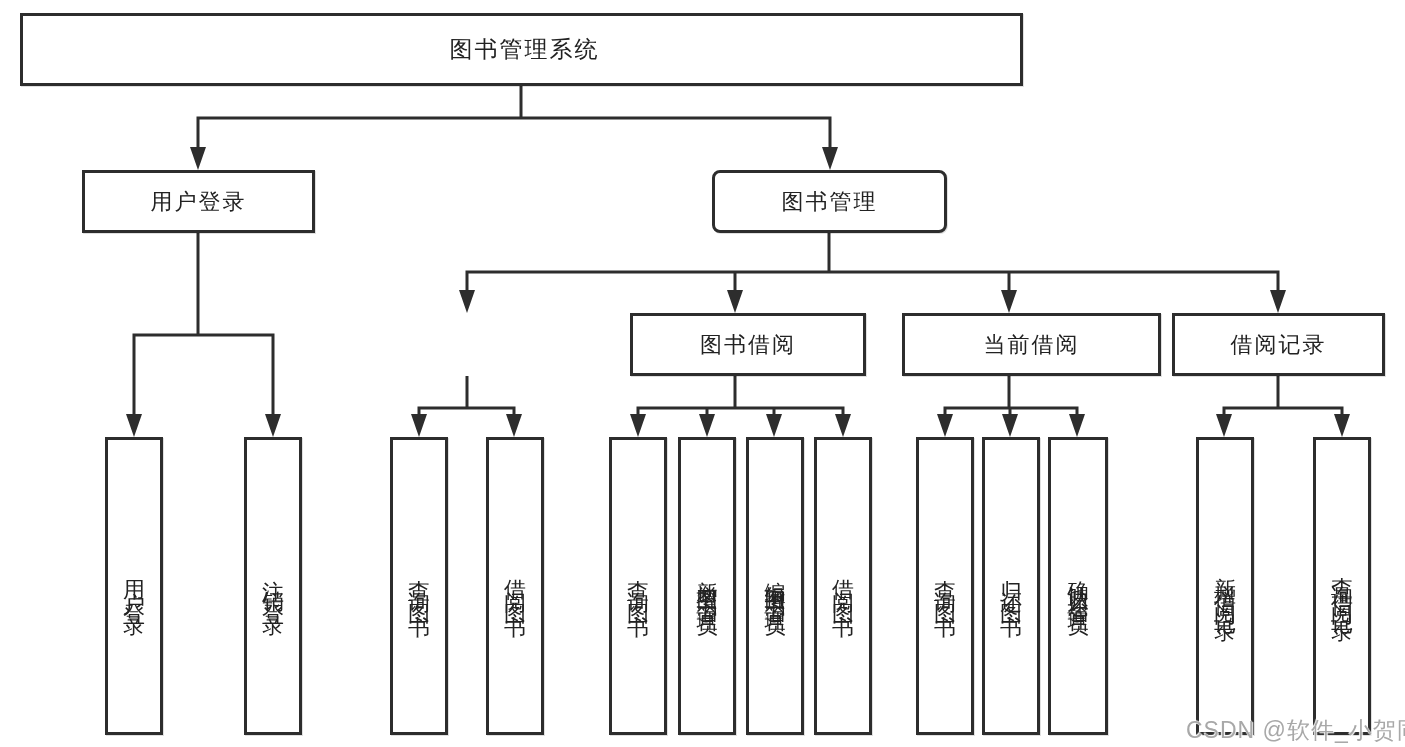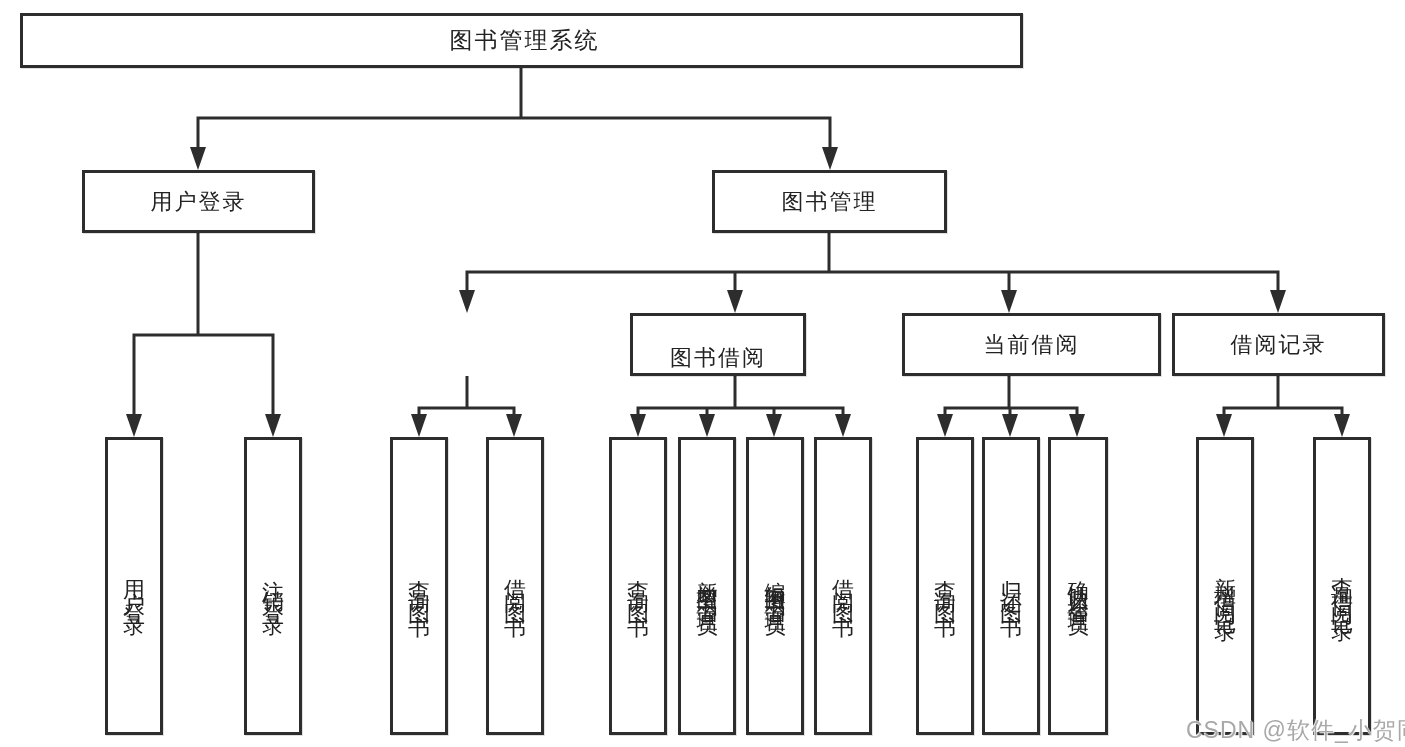--- a/index.html
+++ b/index.html
@@ -22,25 +22,25 @@
     background: #ffffff;
     border: 3px solid #2d2d2d;
     display: flex;
     align-items: center;
     justify-content: center;
     color: #222222;
     font-size: 22px;
     letter-spacing: 2px;
     box-shadow: 1px 1px 0 rgba(0,0,0,0.12);
   }
-  .node-root   { left: 20px;  top: 13px;  width: 1003px; height: 55px; font-size: 23px; padding-left: 6px; }
+  .node-root   { left: 20px;  top: 13px;  width: 1003px; height: 73px; font-size: 23px; padding-left: 6px; }
   .node-l2a    { left: 82px;  top: 170px; width: 233px;  height: 63px; }
-  .node-l2b    { left: 712px; top: 170px; width: 235px;  height: 63px; }
+  .node-l2b    { left: 712px; top: 170px; width: 235px;  height: 63px; border-radius: 8px; }
   .node-l3a    { left: 362px; top: 313px; width: 211px;  height: 63px; }
-  .node-l3b    { left: 630px; top: 313px; width: 176px;  height: 63px; align-items: flex-end; }
+  .node-l3b    { left: 630px; top: 313px; width: 236px;  height: 63px; }
   .node-l3c    { left: 902px; top: 313px; width: 259px;  height: 63px; }
   .node-l3d    { left: 1172px;top: 313px; width: 213px;  height: 63px; }
   .leaf {
     position: absolute;
     top: 437px;
     width: 58px;
     height: 298px;
   }
   .leaf.wide { width: 60px; }
   .v {

